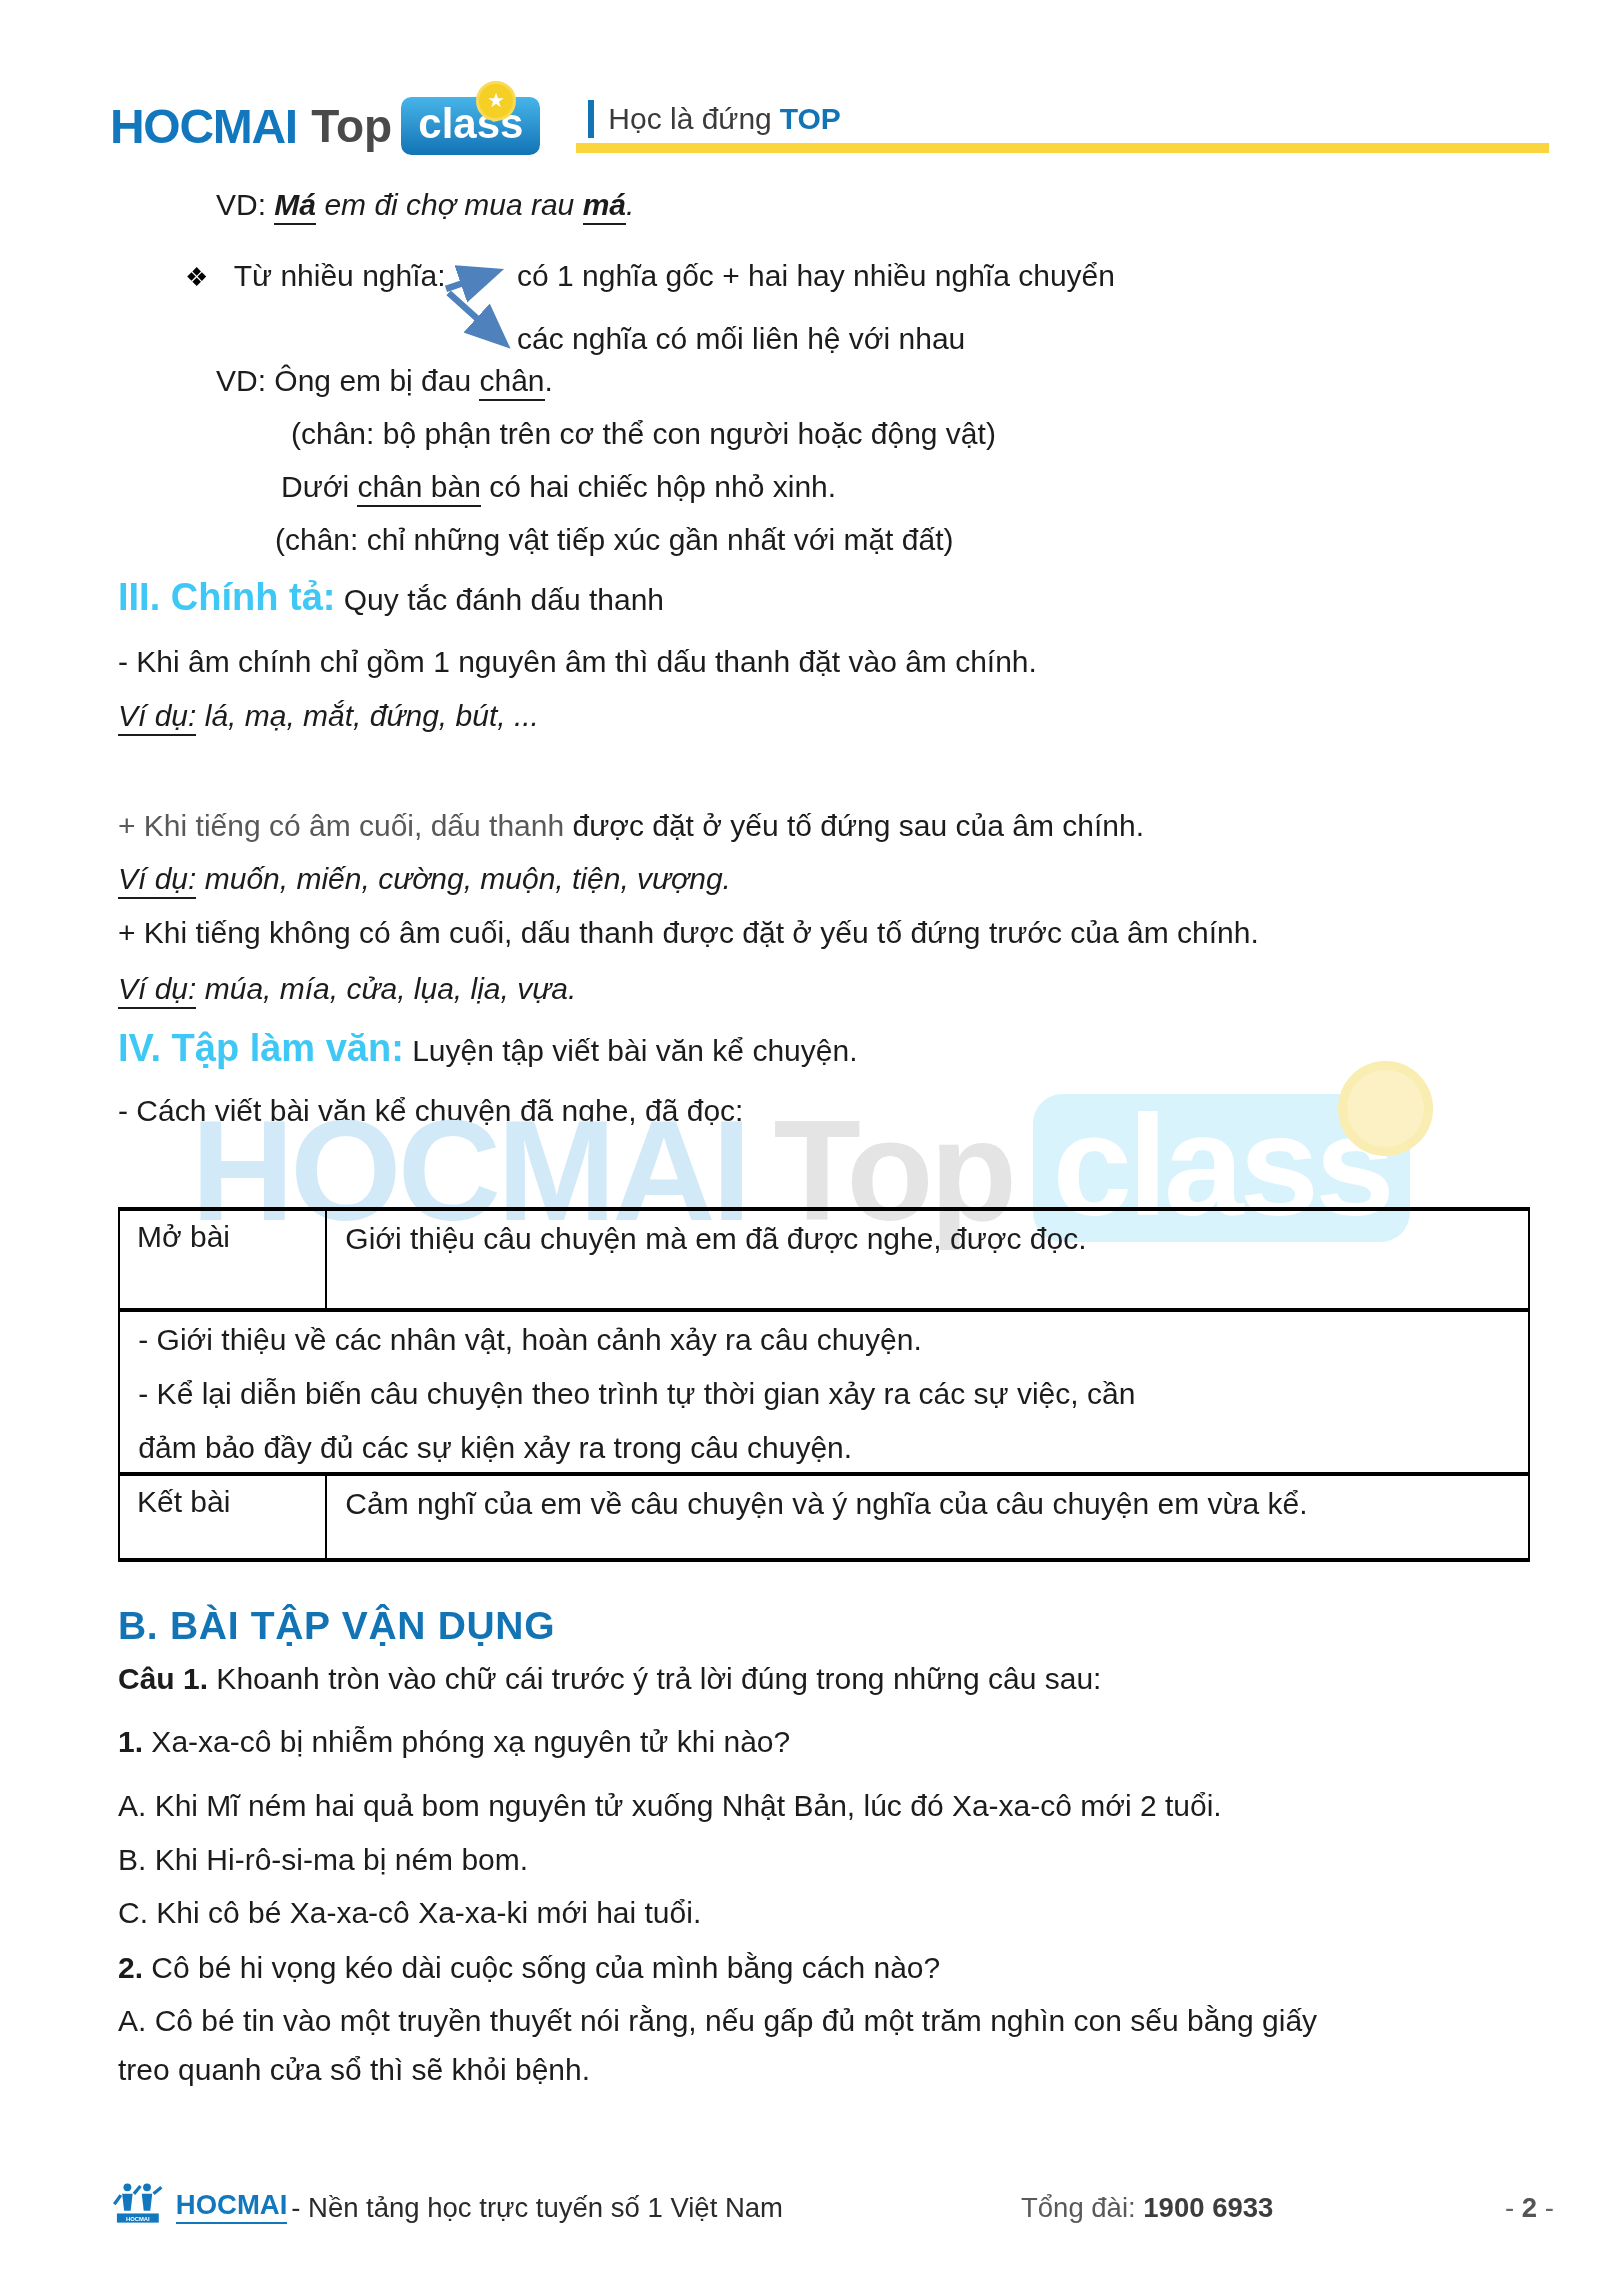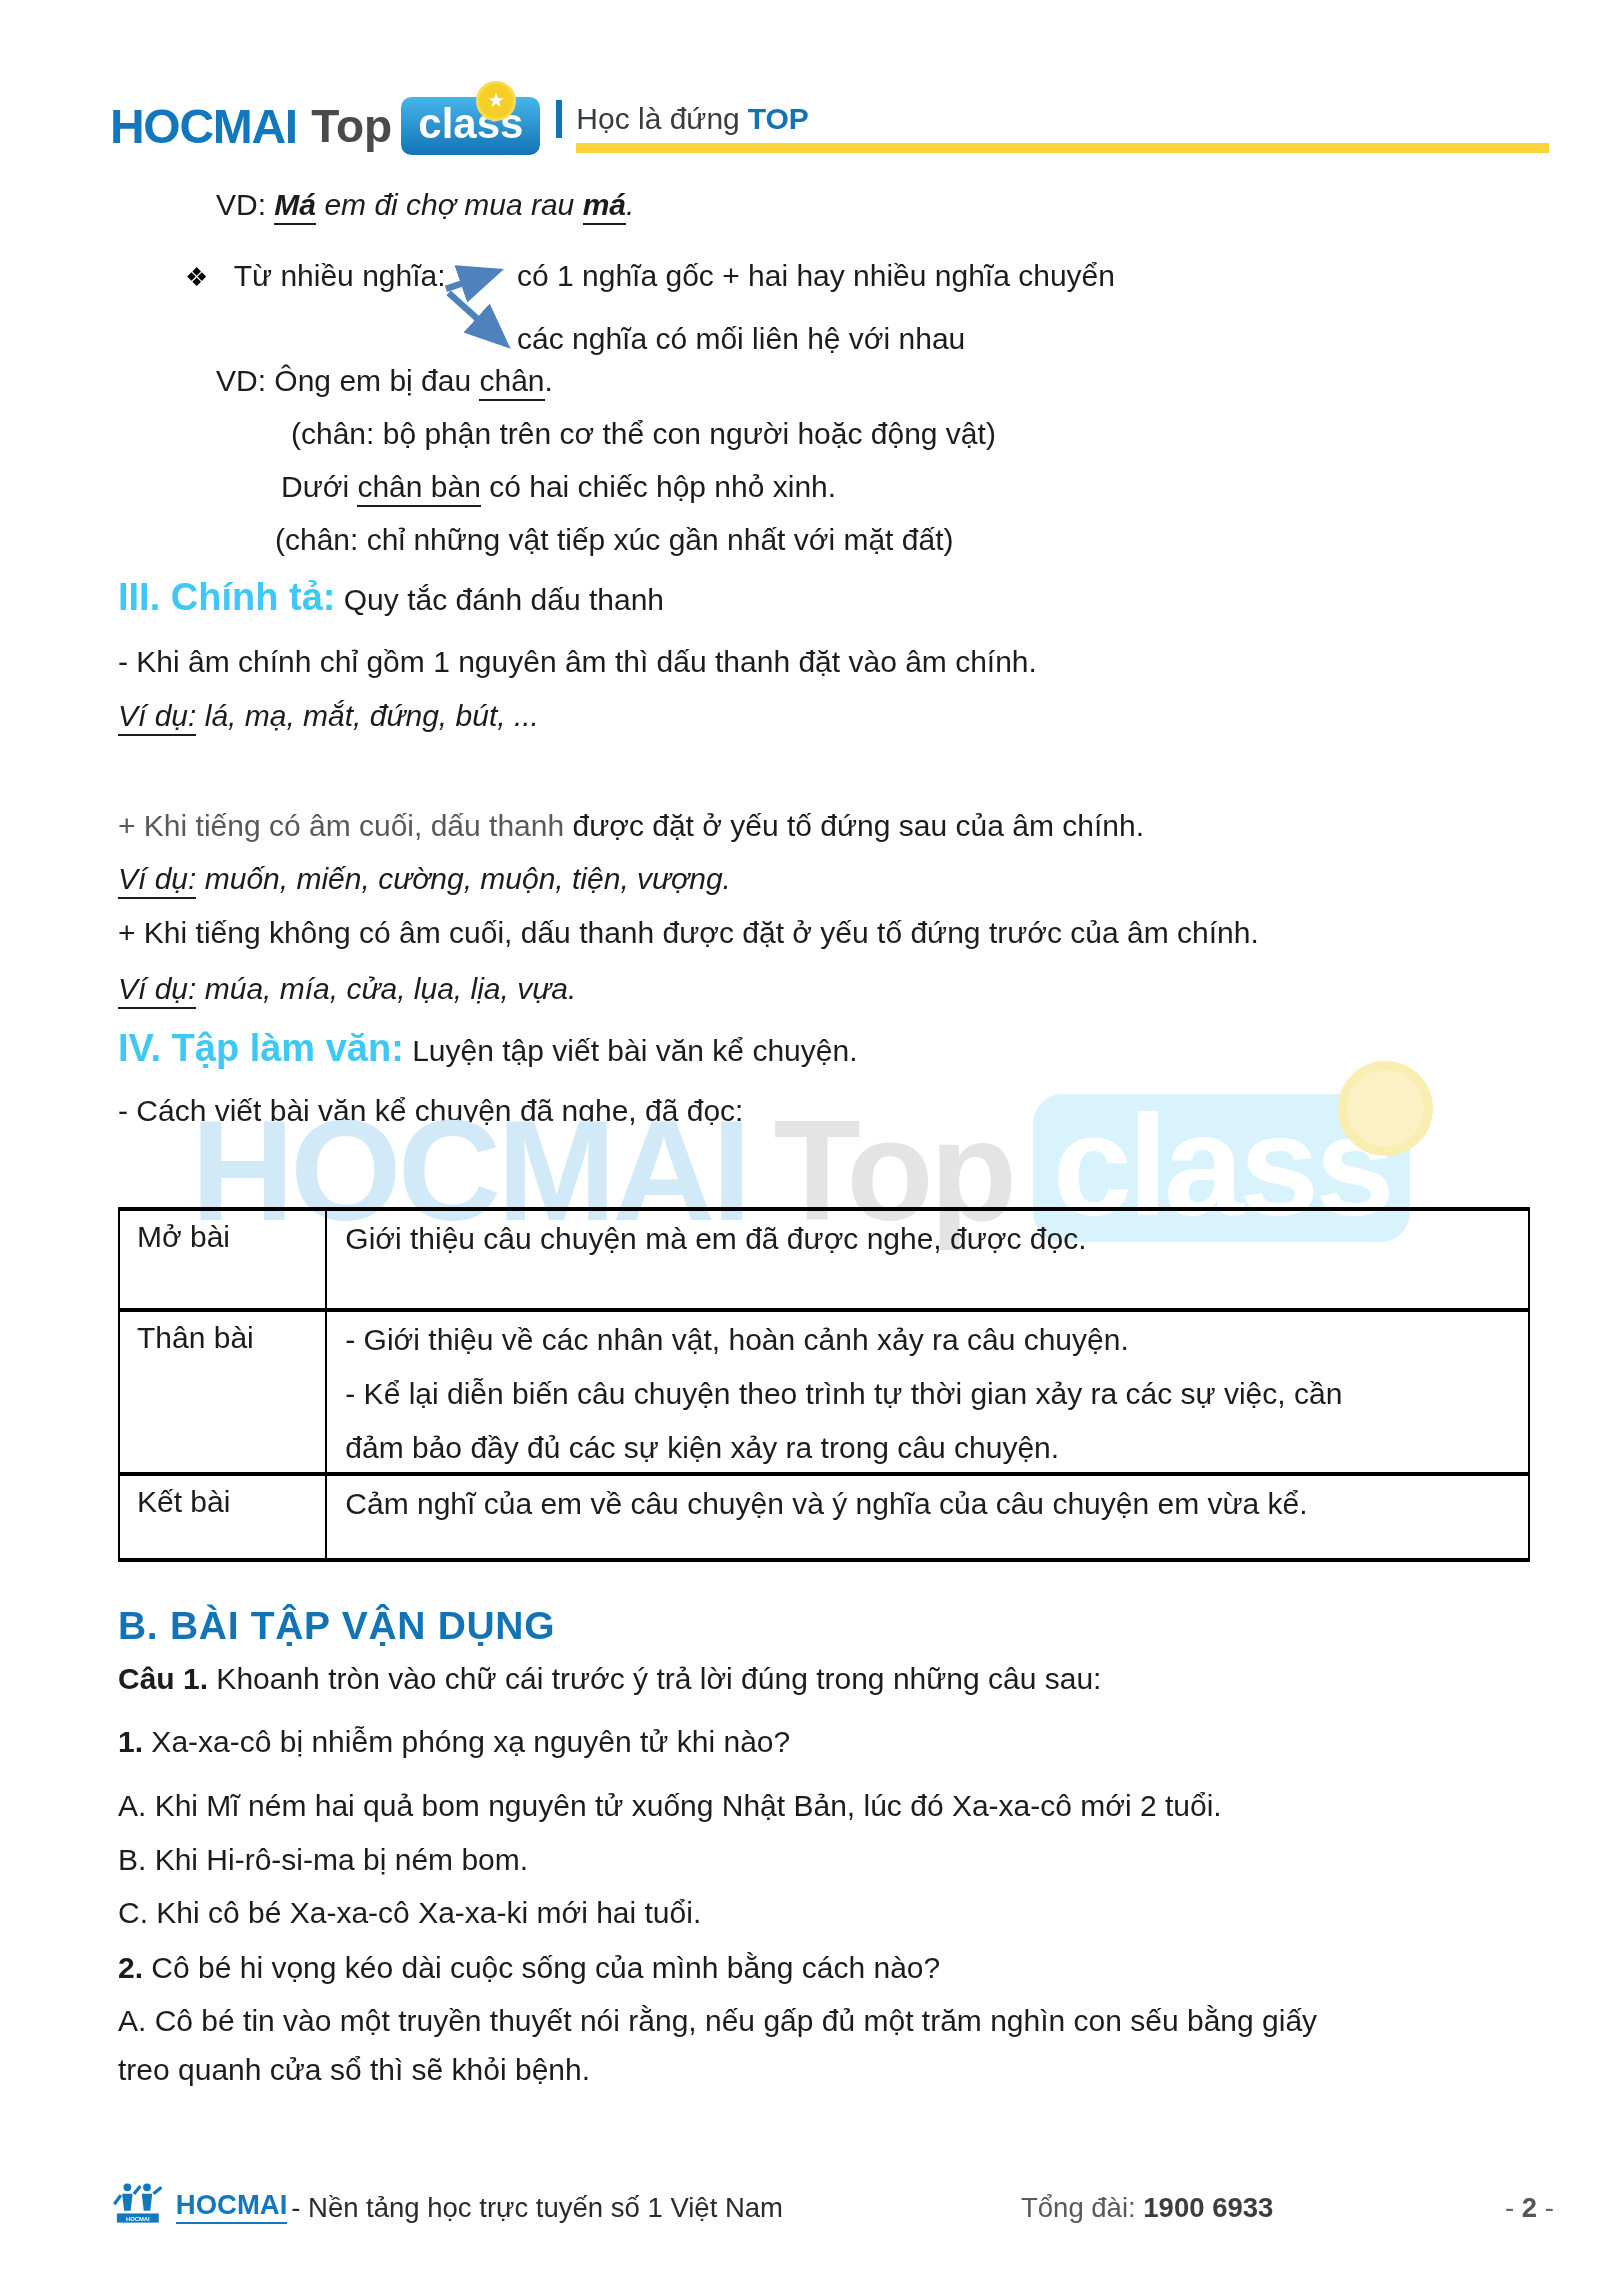--- a/index.html
+++ b/index.html
@@ -9,21 +9,21 @@
   
   .logo{position:absolute;left:110px;top:90px;display:flex;align-items:center;height:72px;}
   .logo-hocmai{font-size:48px;font-weight:bold;color:#1377bd;letter-spacing:-1.3px;}
   .logo-top{font-size:46px;font-weight:bold;color:#4a4a4a;margin-left:14.4px;}
   .logo-class-box{position:relative;margin-left:9.2px;background:linear-gradient(180deg,#47b5e9,#1273b5);
       border-radius:10.5px;padding:2.6px 17px 6.5px 17px;}
   .logo-class{font-size:42px;font-weight:bold;color:#ffffff;}
   .logo-badge{position:absolute;left:366px;top:-9.2px;width:34px;height:34px;border-radius:50%;
       background:#f6cf26;border:3.3px solid #f9da55;display:flex;align-items:center;justify-content:center;
       font-size:19.6px;color:#ffffff;}
-  .tagline{position:absolute;left:556px;top:98px;display:flex;align-items:center;height:41px;}
+  .tagline{position:absolute;left:588px;top:98px;display:flex;align-items:center;height:41px;}
   .tagline-bar{width:5.9px;height:38px;background:#1273b5;margin-right:14.4px;}
   .tagline-text{font-size:30px;color:#3b3b3b;}
   .tagline-top{font-size:30px;font-weight:bold;color:#1273b5;margin-left:7.9px;}
   .header-rule{position:absolute;left:576px;top:143px;width:973px;height:9.8px;background:#fbd53e;}
 
   
   .line{position:absolute;white-space:nowrap;font-size:30px;line-height:1.15;color:#1c1c1c;}
   .it{font-style:italic;}
   .b{font-weight:bold;}
   .gray{color:#595959;}
@@ -162,23 +162,20 @@
   <div class="doc-table">
     <div class="trow" style="height:97px;">
       <div class="th">
         <span>Mở bài</span>
       </div>
       <div class="td">
         <div class="tline">Giới thiệu câu chuyện mà em đã được nghe, được đọc.</div>
       </div>
     </div>
     <div class="trow" style="height:160px;">
-      <div class="th">
-        <span>Thân bài</span>
-      </div>
       <div class="td">
         <div class="tline">- Giới thiệu về các nhân vật, hoàn cảnh xảy ra câu chuyện.</div>
         <div class="tline">- Kể lại diễn biến câu chuyện theo trình tự thời gian xảy ra các sự việc, cần</div>
         <div class="tline">đảm bảo đầy đủ các sự kiện xảy ra trong câu chuyện.</div>
       </div>
     </div>
     <div class="trow" style="height:82px;">
       <div class="th">
         <span>Kết bài</span>
       </div>

